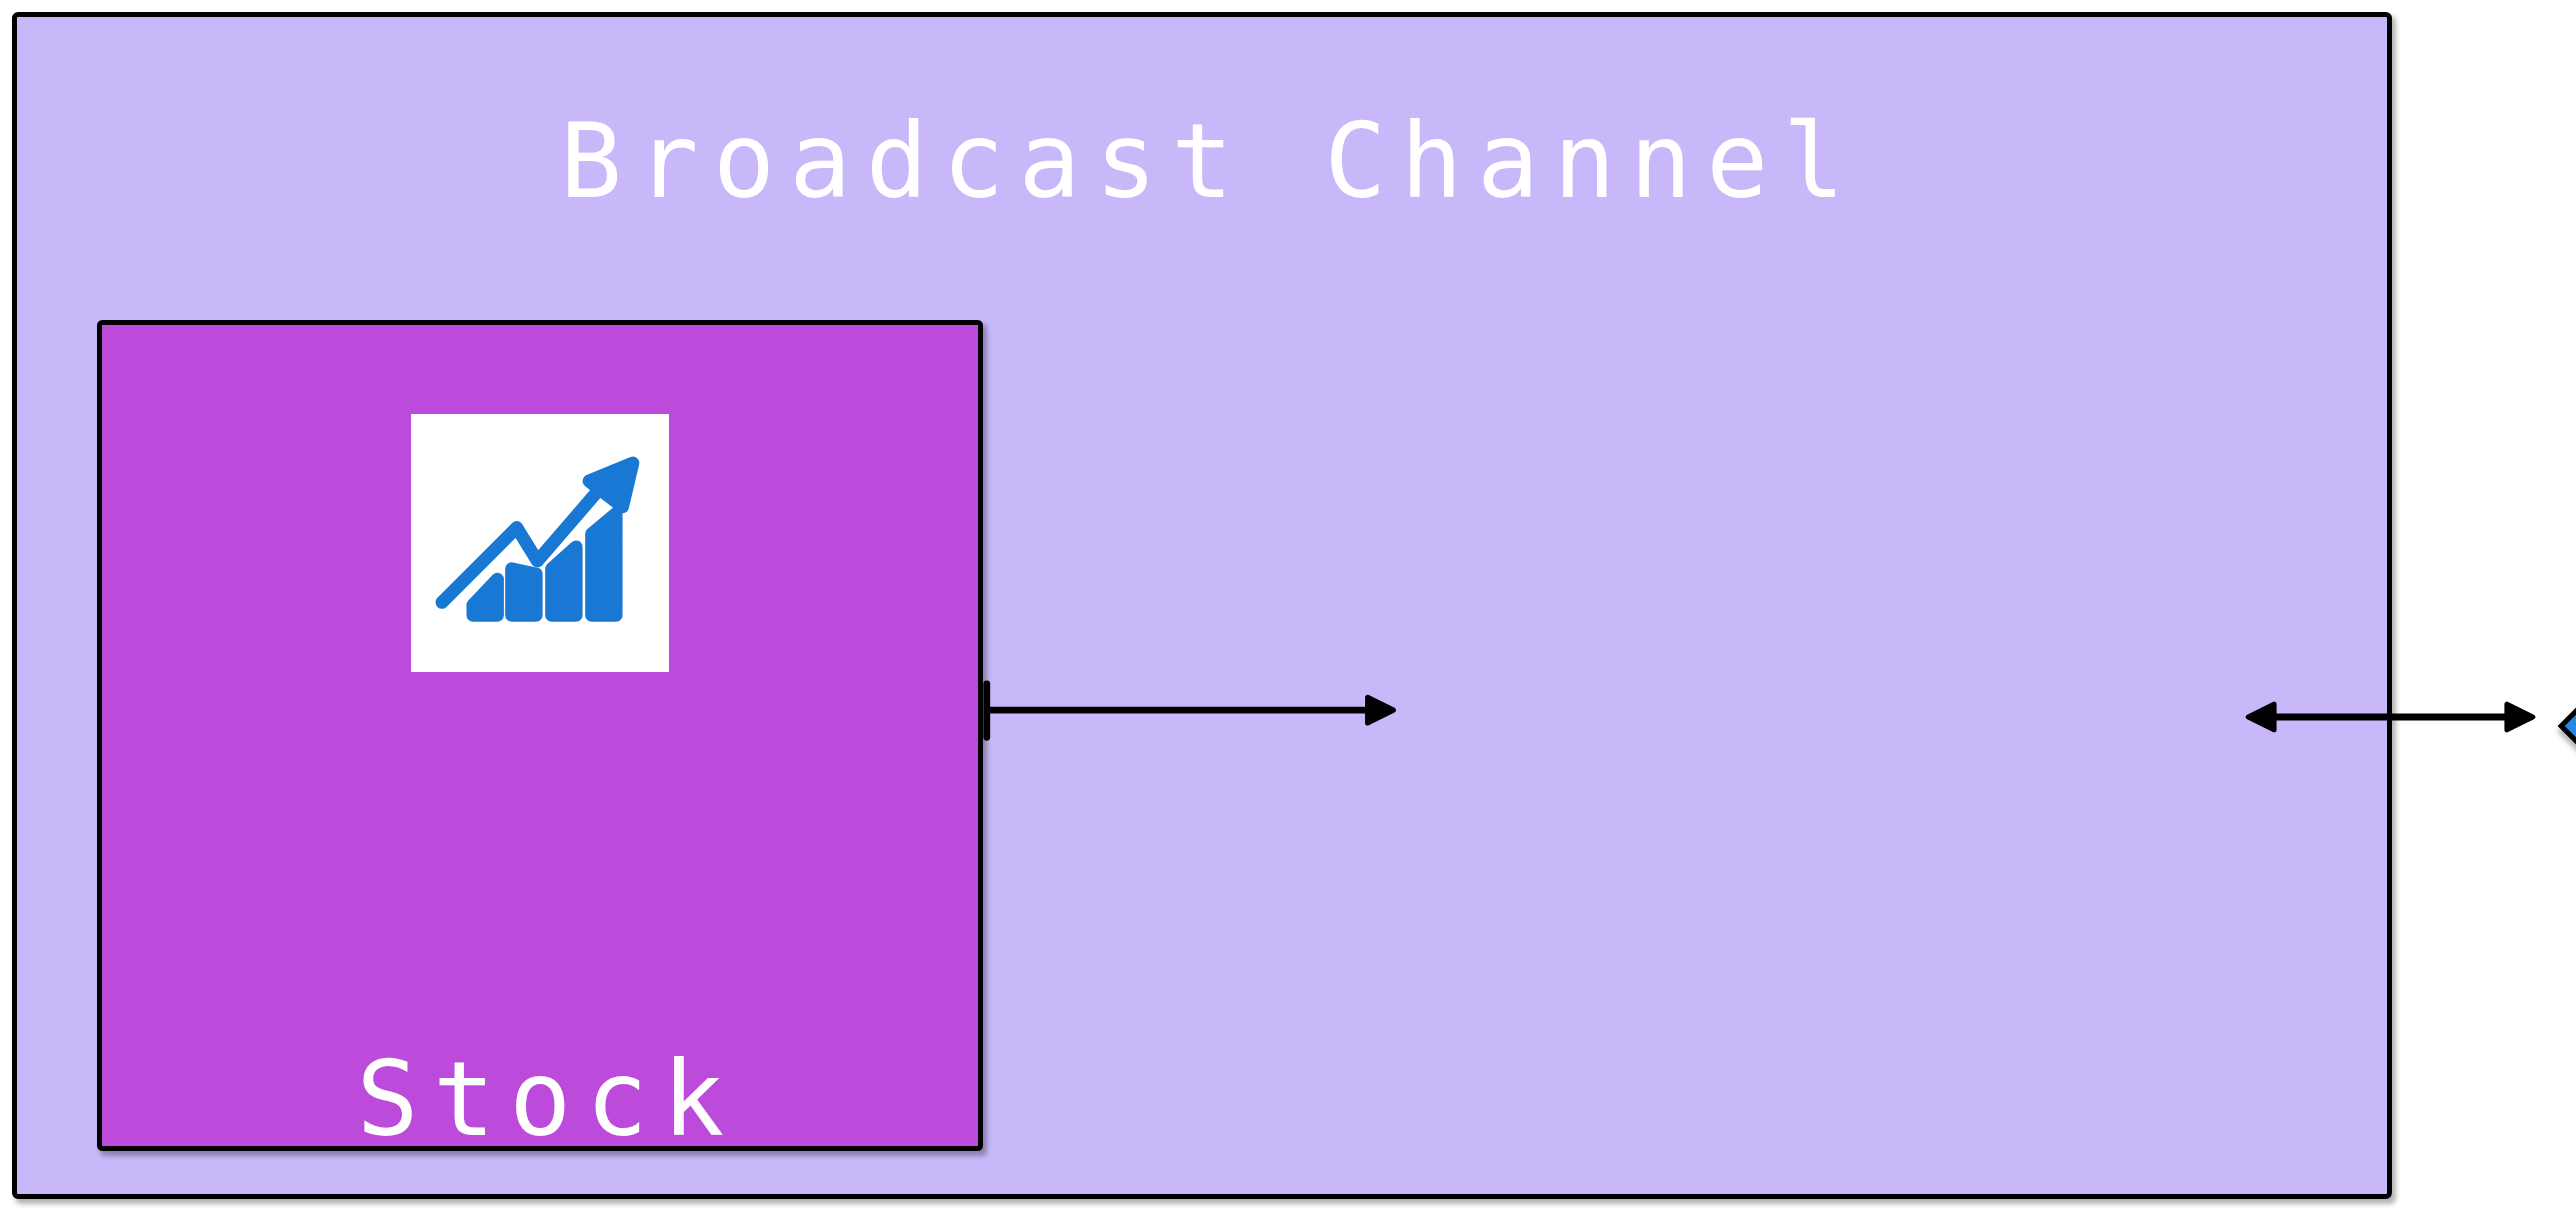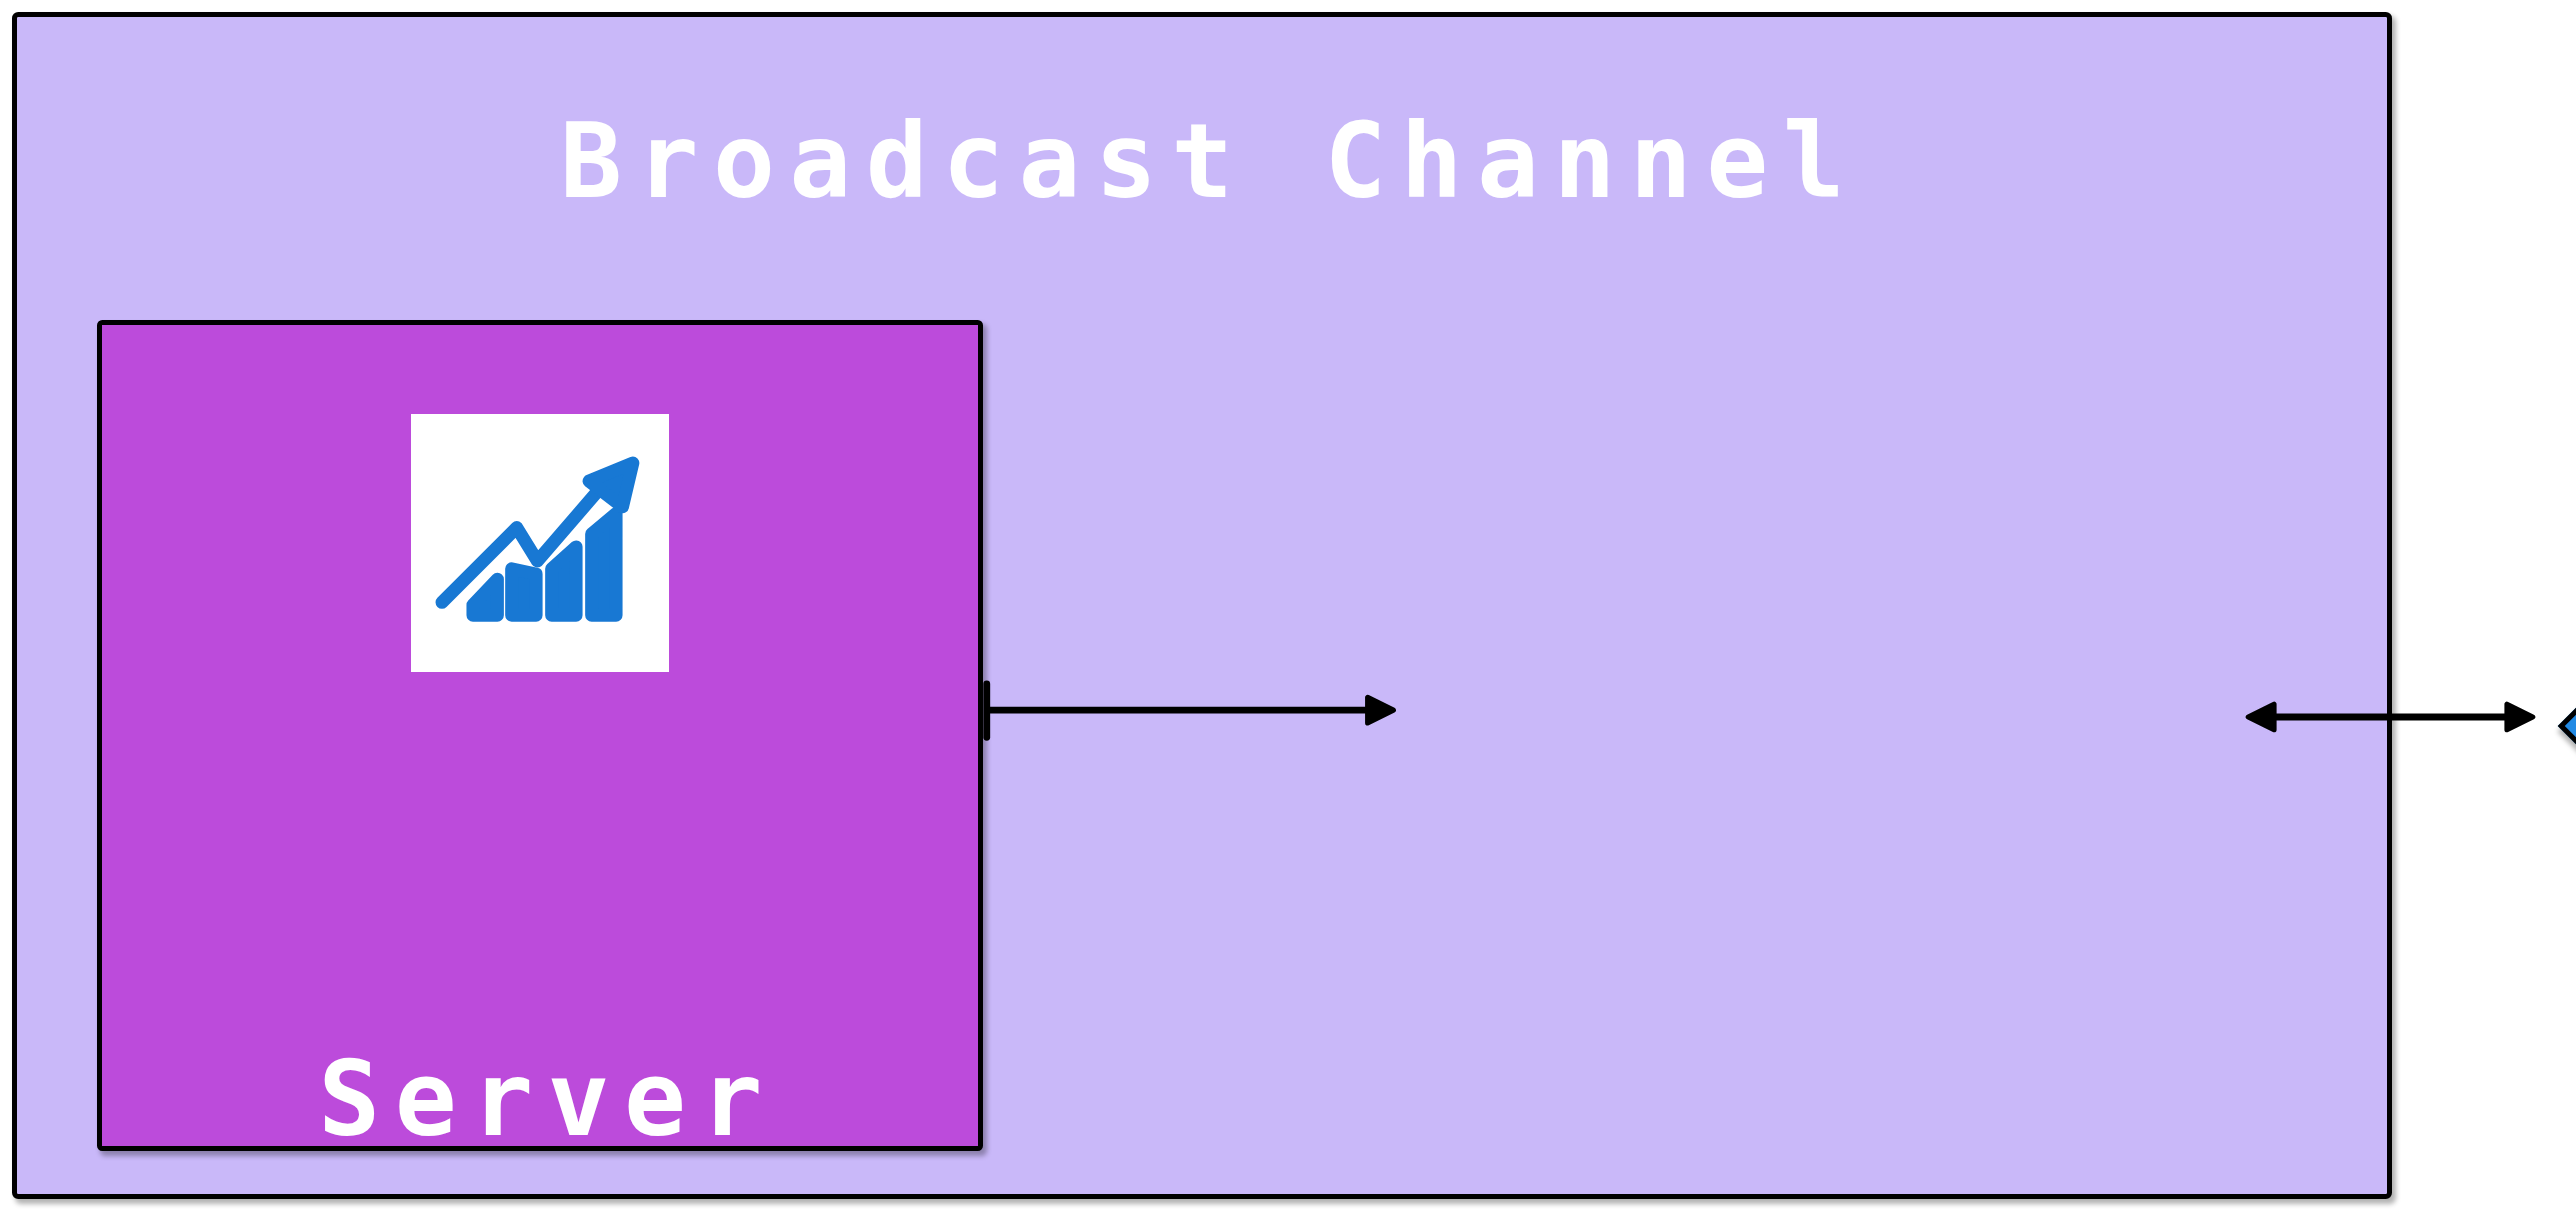--- a/index.html
+++ b/index.html
@@ -3,21 +3,21 @@
 <meta charset="utf-8">
 <style>
   html,body{margin:0;padding:0;overflow:hidden;}
   body{
     width:3379px;height:1211px;position:relative;
     background:var(--canvas-bg,#ffffff);
     font-family:"DejaVu Sans Mono","Liberation Mono",monospace;
   }
   .label{
     color:var(--text,#ffffff);
-    font-weight:bold;
+    font-weight:normal;
     font-size:103px;
     letter-spacing:14.4px;
     text-indent:14.4px;
     line-height:144px;
     text-align:center;
     white-space:pre;
   }
   .node-label{position:absolute;left:0;width:100%;}
   .node-label div{display:block;}
 
@@ -81,21 +81,21 @@
           <polygon points="24,74 33.5,64 33.5,78 24,78" stroke-width="5"></polygon>
           <polygon points="39,60 48.5,62 48.5,78 39,78" stroke-width="5"></polygon>
           <polygon points="54.5,60 64,51.5 64,78 54.5,78" stroke-width="5"></polygon>
           <polygon points="70,46.5 79.5,38.5 79.5,78 70,78" stroke-width="5"></polygon>
           <polyline points="12,73 41,44 49,57 74,28" fill="none" stroke-width="5" stroke-linecap="round"></polyline>
           <polygon points="86,19 82,36 69,26" stroke-width="5"></polygon>
         </g>
       </svg>
     </div>
     <div class="node-label label">
-      <div>Server</div>
+      <div>Stock</div>
       
     </div>
   </div>
 
 </div>
 
 <div class="client"></div>
 
 <svg class="arrow1" viewBox="0 0 212 34" width="437" height="70" aria-hidden="true">
   <g style="stroke:var(--outline,#000);fill:var(--outline,#000)">

